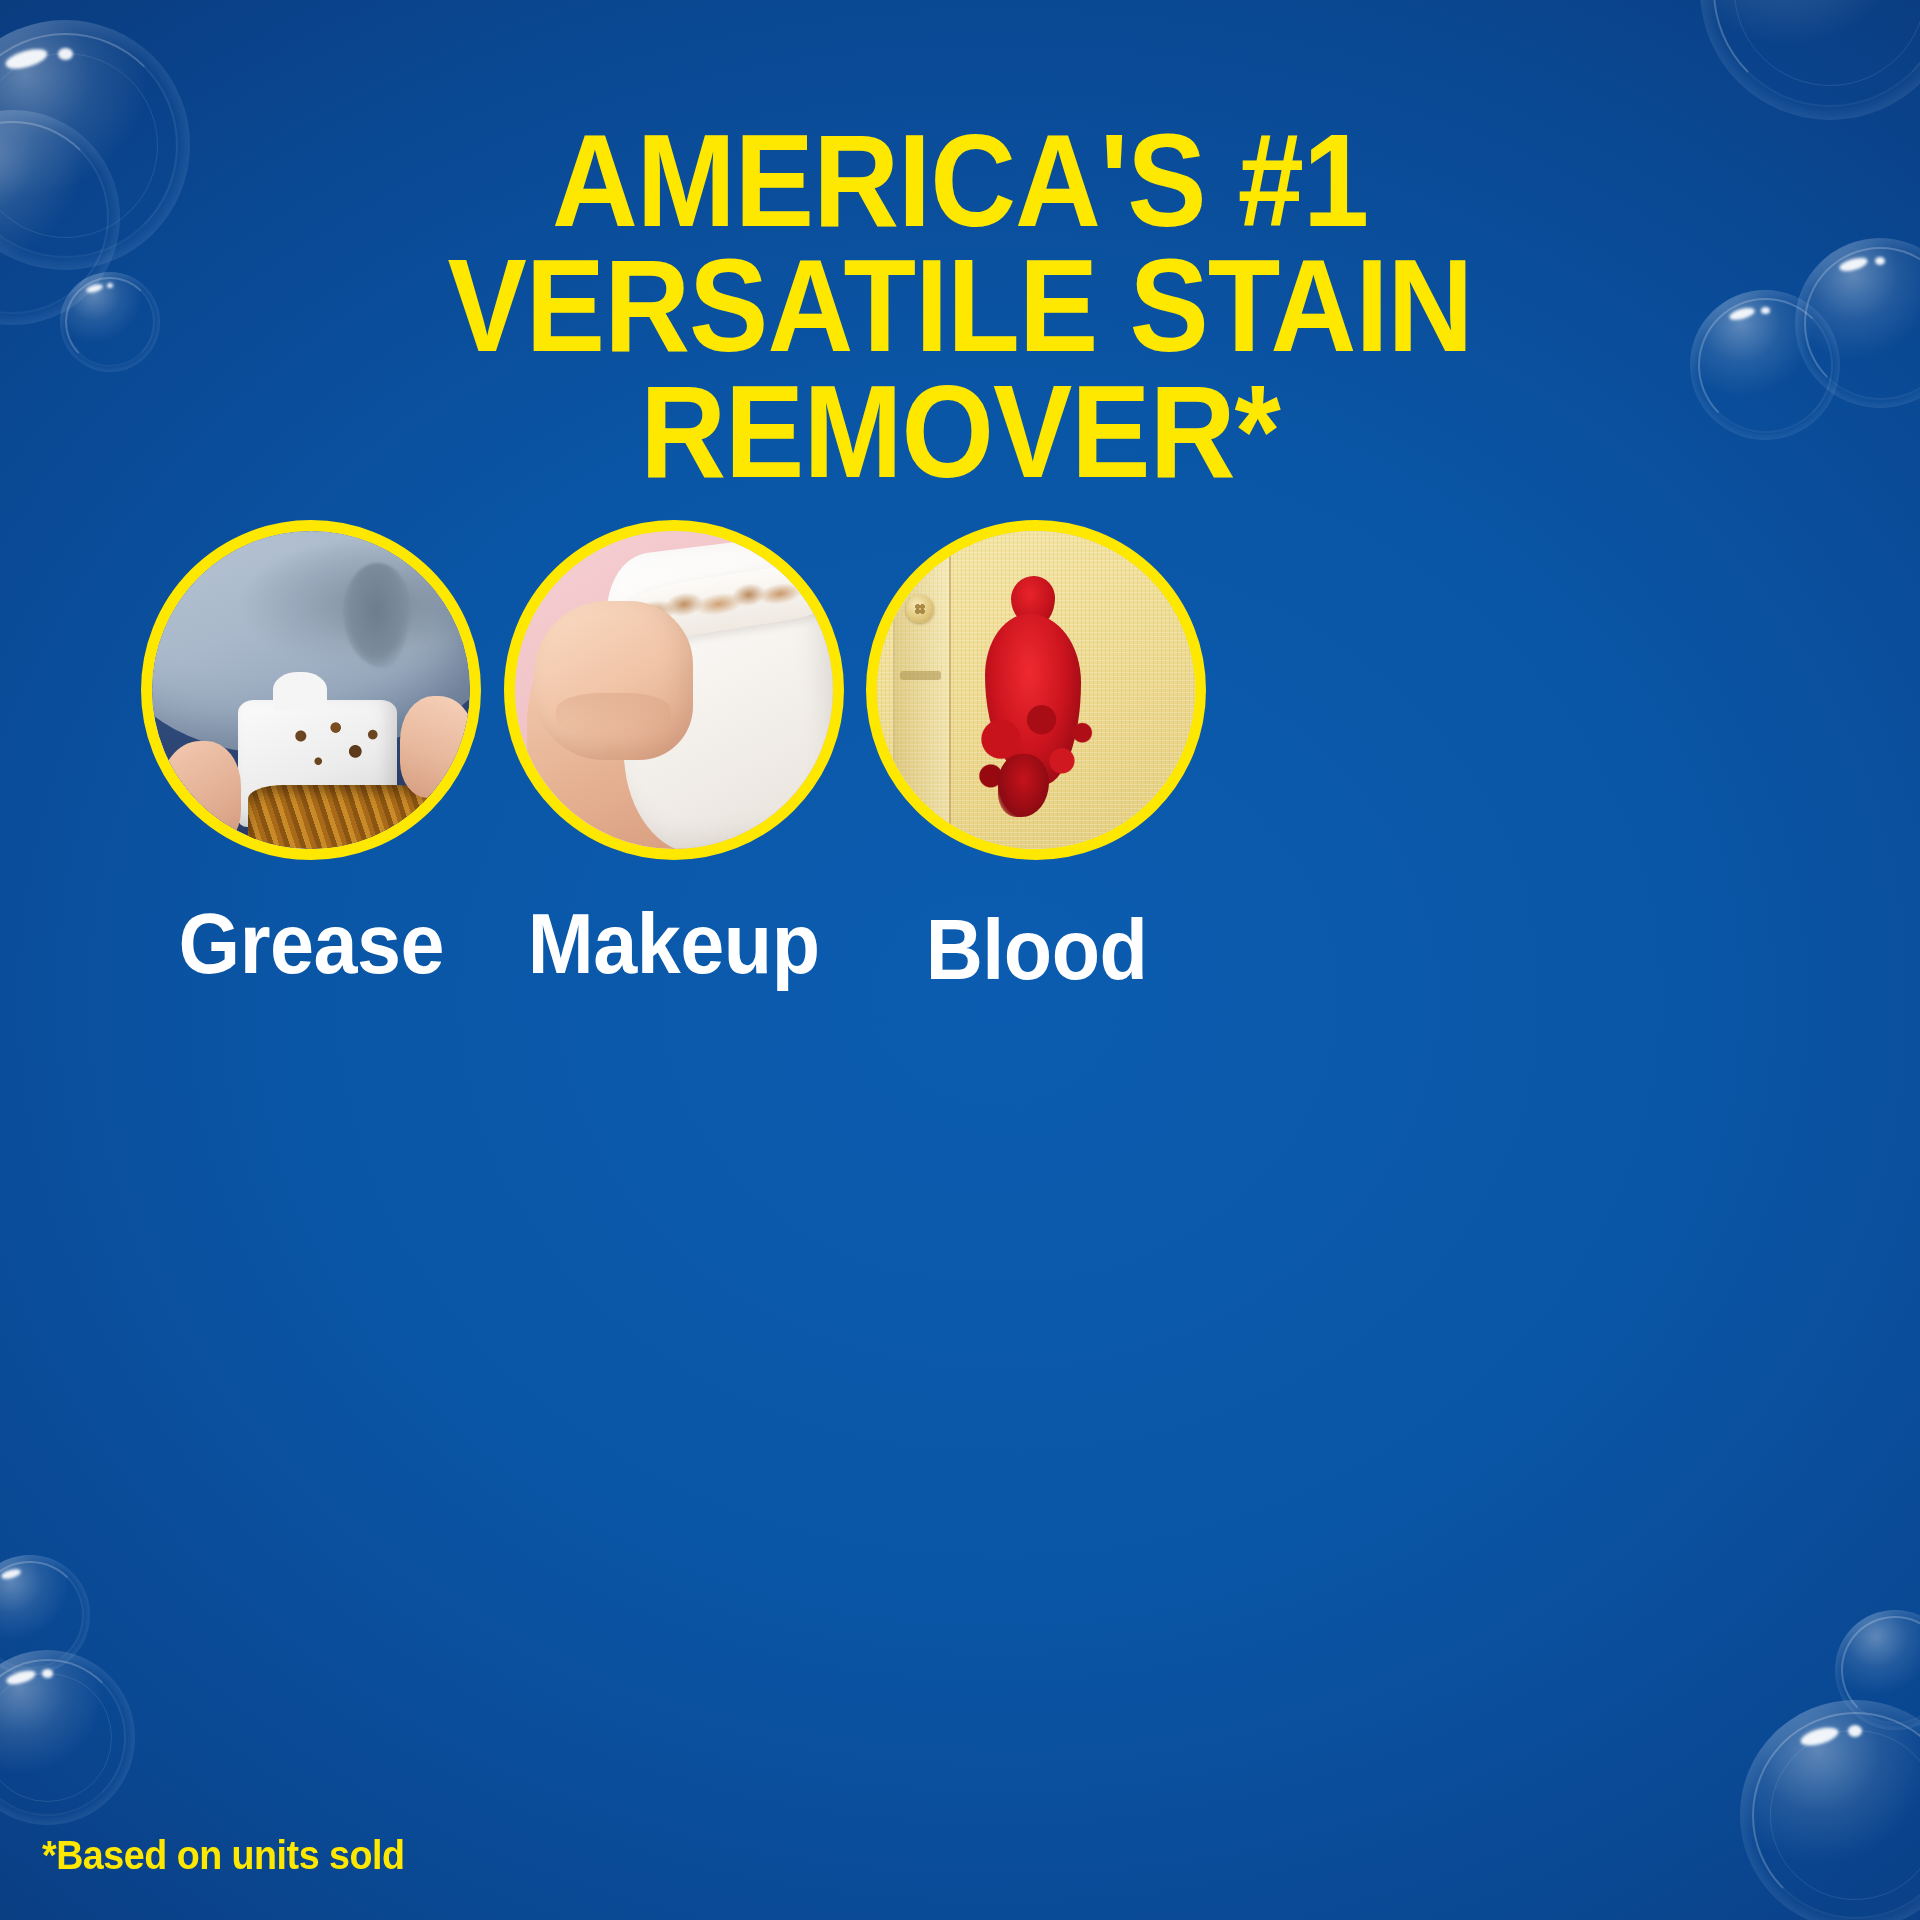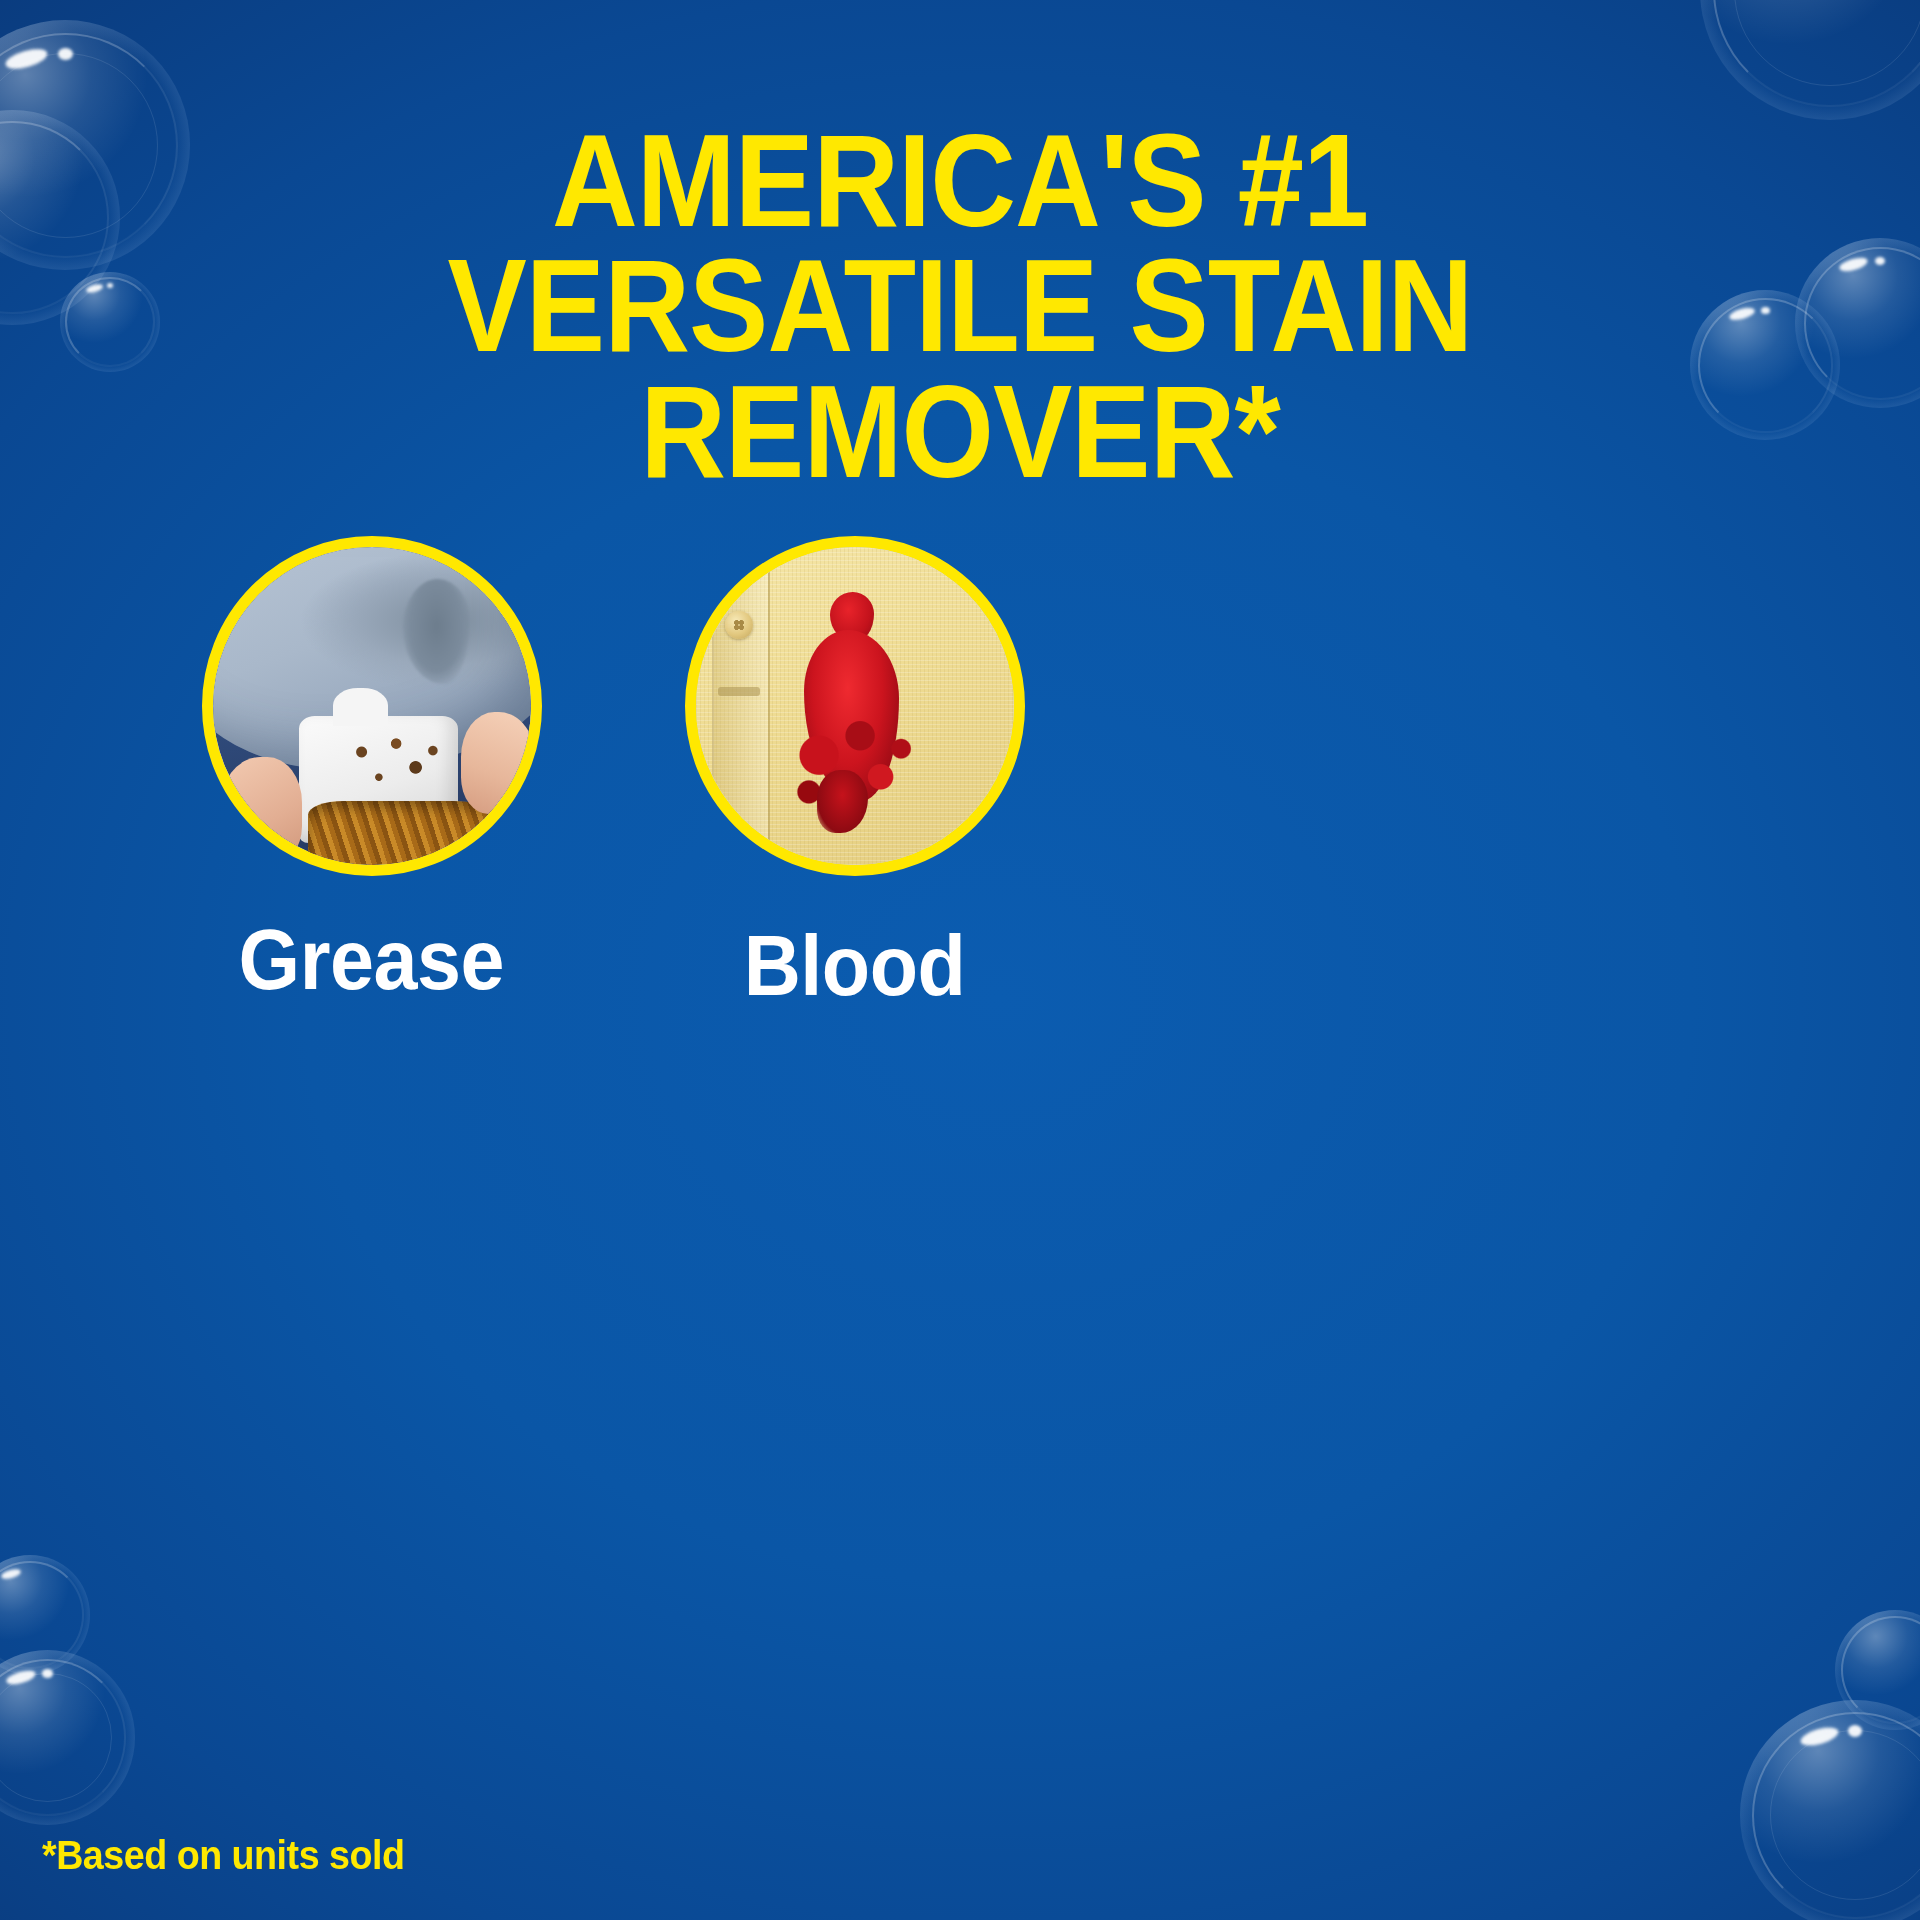--- a/index.html
+++ b/index.html
@@ -60,22 +60,22 @@
     font-size:132px;
     line-height:0.95;
     letter-spacing:-1px;
     transform:scaleX(0.90);
     transform-origin:50% 0;
     white-space:pre-line;
   }
 
   
   .grid{
-    position:absolute;left:130px;top:536px;width:1450px;
-    display:grid;grid-template-columns:repeat(3,1fr);
+    position:absolute;left:130px;top:520px;width:1450px;
+    display:grid;grid-template-columns:repeat(4,1fr);
     row-gap:48px;
   }
   .cell{display:flex;flex-direction:column;align-items:center;}
   .circle{
     width:340px;height:340px;border-radius:50%;
     border:11px solid #FFE800;
     box-sizing:border-box;
     overflow:hidden;position:relative;
     background:#cfd6dd;
   }
@@ -471,20 +471,32 @@
           <div class="box"></div>
             <div class="spots"></div>
           <div class="noodles"></div>
             <div class="hand1"></div>
             <div class="hand2"></div>
         </div>
       </div>
       <div class="label">Grease</div>
     </div>
 
+    <div class="cell">
+      <div class="circle">
+        <div class="ph ph-makeup">
+          <div class="leg"></div>
+            <div class="cloth"></div>
+          <div class="collar"></div>
+            <div class="smudge"></div>
+            <div class="hand"></div>
+        </div>
+      </div>
+      <div class="label">Makeup</div>
+    </div>
 
 
 
 
     <div class="cell row2">
       <div class="circle">
         <div class="ph ph-blood">
           <div class="weave"></div>
             <div class="placket"></div>
             <div class="btn"></div>

